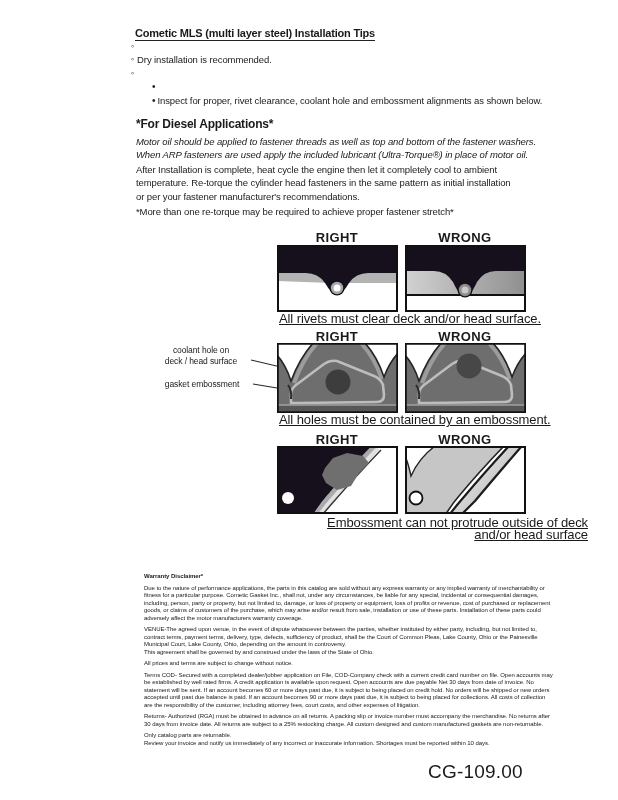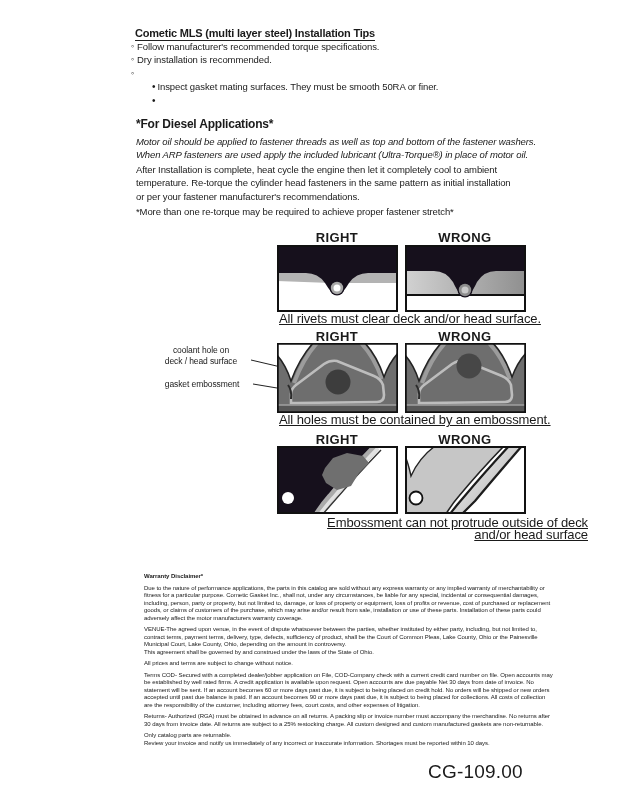--- a/index.html
+++ b/index.html
@@ -27,35 +27,34 @@
 </head>
 <body>
 
 <div class="abs" style="left:95px;top:23px;">
   <span class="page-title">Cometic MLS (multi layer steel) Installation Tips</span>
 </div>
 
 <div class="abs body-text" style="left:91px;top:40px;width:470px;">
   <div class="bullet-row">
     <span class="bullet-dot">◦</span>
-    <span>Follow manufacturer's recommended torque specifications.</span>
   </div>
   <div class="bullet-row">
     <span class="bullet-dot">◦</span>
     <span>Dry installation is recommended.</span>
   </div>
   <div class="bullet-row">
     <span class="bullet-dot">◦</span>
   </div>
   <div class="bullet-row sub-row">
     <span class="bullet-dot sub-dot">•</span>
-    <span>Inspect gasket mating surfaces.  They must be smooth 50RA or finer.</span>
   </div>
   <div class="bullet-row sub-row">
     <span class="bullet-dot sub-dot">•</span>
+    <span>Inspect for proper, rivet clearance, coolant hole and embossment alignments as shown below.</span>
   </div>
 </div>
 
 <div class="abs section-heading" style="left:96px;top:117px;">*For Diesel Applications*</div>
 <div class="abs body-text prewrap" style="left:96px;top:135px;width:460px;font-style:italic;">Motor oil should be applied to fastener threads as well as top and bottom of the fastener washers.
 When ARP fasteners are used apply the included lubricant (Ultra-Torque®) in place of motor oil.</div>
 <div class="abs body-text prewrap" style="left:96px;top:163px;width:460px;">After Installation is complete, heat cycle the engine then let it completely cool to ambient
 temperature. Re-torque the cylinder head fasteners in the same pattern as initial installation
 or per your fastener manufacturer's recommendations.</div>
 <div class="abs body-text" style="left:96px;top:205px;width:460px;">*More than one re-torque may be required to achieve proper fastener stretch*</div>

